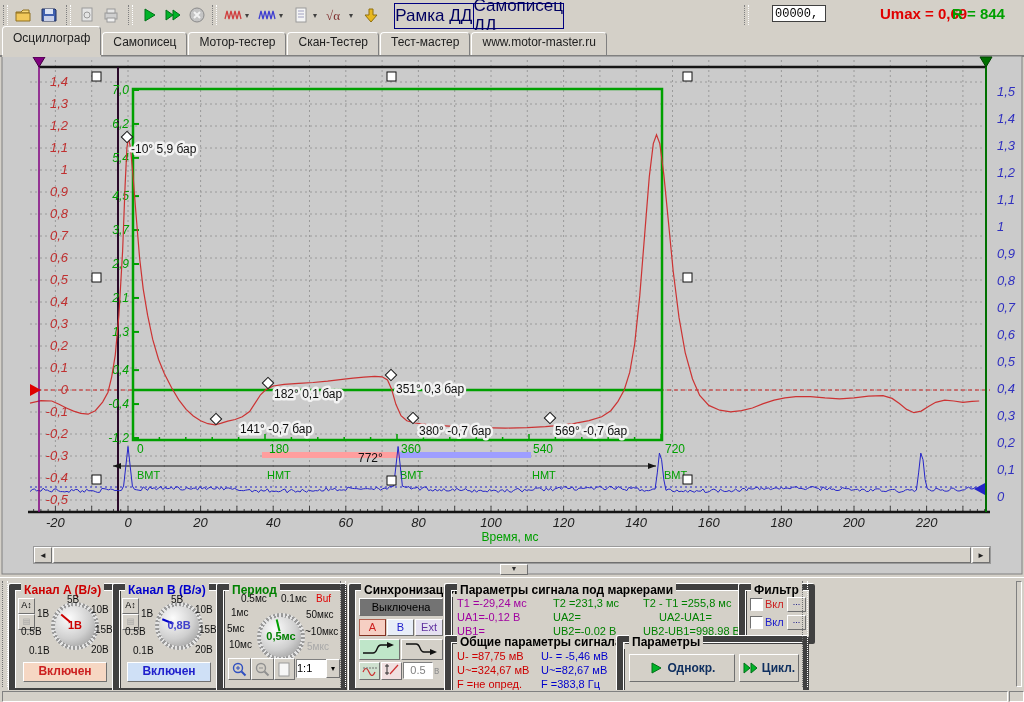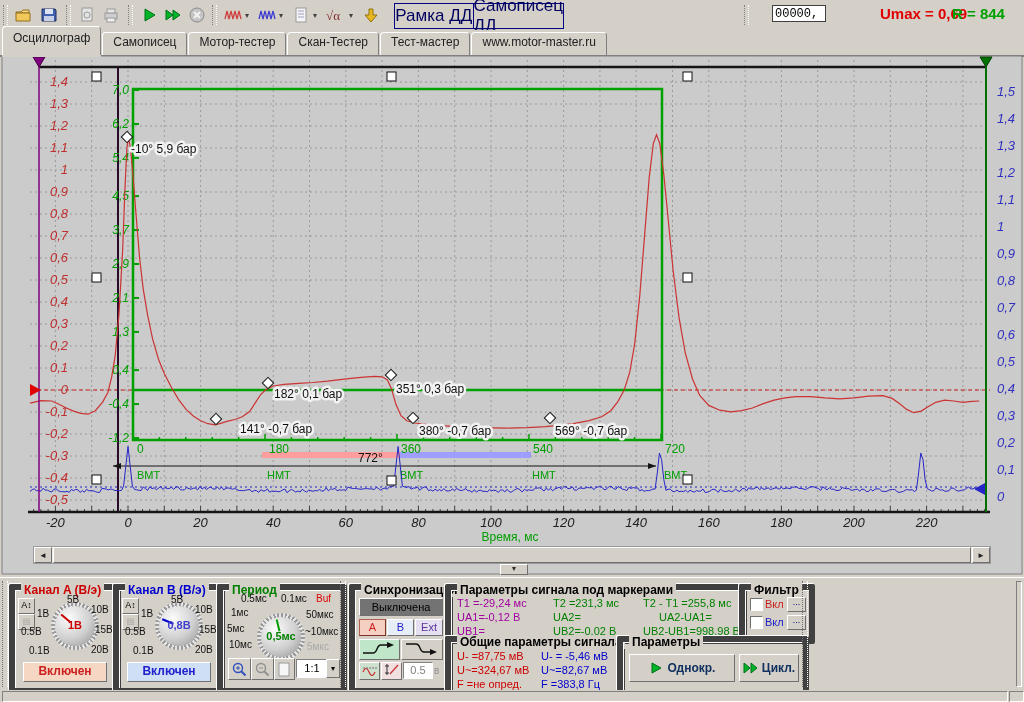--- a/index.html
+++ b/index.html
@@ -577,21 +577,21 @@
           <circle cx="6" cy="6" r="4.5" fill="none" stroke="#909090" stroke-width="1.4"></circle>
           <path d="M9.5,9.5 l4,4" stroke="#909090" stroke-width="2"></path>
           <path d="M4,6 h4" stroke="#909090"></path>
         </svg>
     </div>
     <div class="pbtn" style="left:51px;top:68px;width:19px">
       <svg width="13" height="15">
           <rect x="1" y="1" width="10" height="13" fill="#f6f6f6" stroke="#9a9a9a"></rect>
         </svg>
     </div>
-    <div class="sunk" style="left:73px;top:69px;width:30px;height:17px;background:#fff;font-size:11px;line-height:17px;text-align:center">1:1</div>
+    <div class="sunk" style="left:73px;top:69px;width:30px;height:17px;background:#fff;font-size:11px;line-height:17px;">1:1</div>
     <div class="pbtn" style="left:103px;top:69px;width:12px;height:17px;font-size:8px">▾</div>
   </div>
 
   <div class="vgrip abs" style="left:340px"></div>
 
   <div class="group abs" style="left:349px;top:6px;width:92px;height:98px">
     <span class="gtitle">Синхронизация</span>
     <div class="syncbtn" style="left:4px;top:8px;width:82px;height:16px;line-height:16px;background:#737373">Выключена</div>
     <div class="syncbtn" style="left:4px;top:29px;width:25px;height:15px;line-height:15px;background:#f6cfc3;color:#cc2020;border-color:#b06050 #803020 #803020 #b06050">А</div>
     <div class="syncbtn" style="left:32px;top:29px;width:25px;height:15px;line-height:15px;background:#e8eef8;color:#2020cc">В</div>

